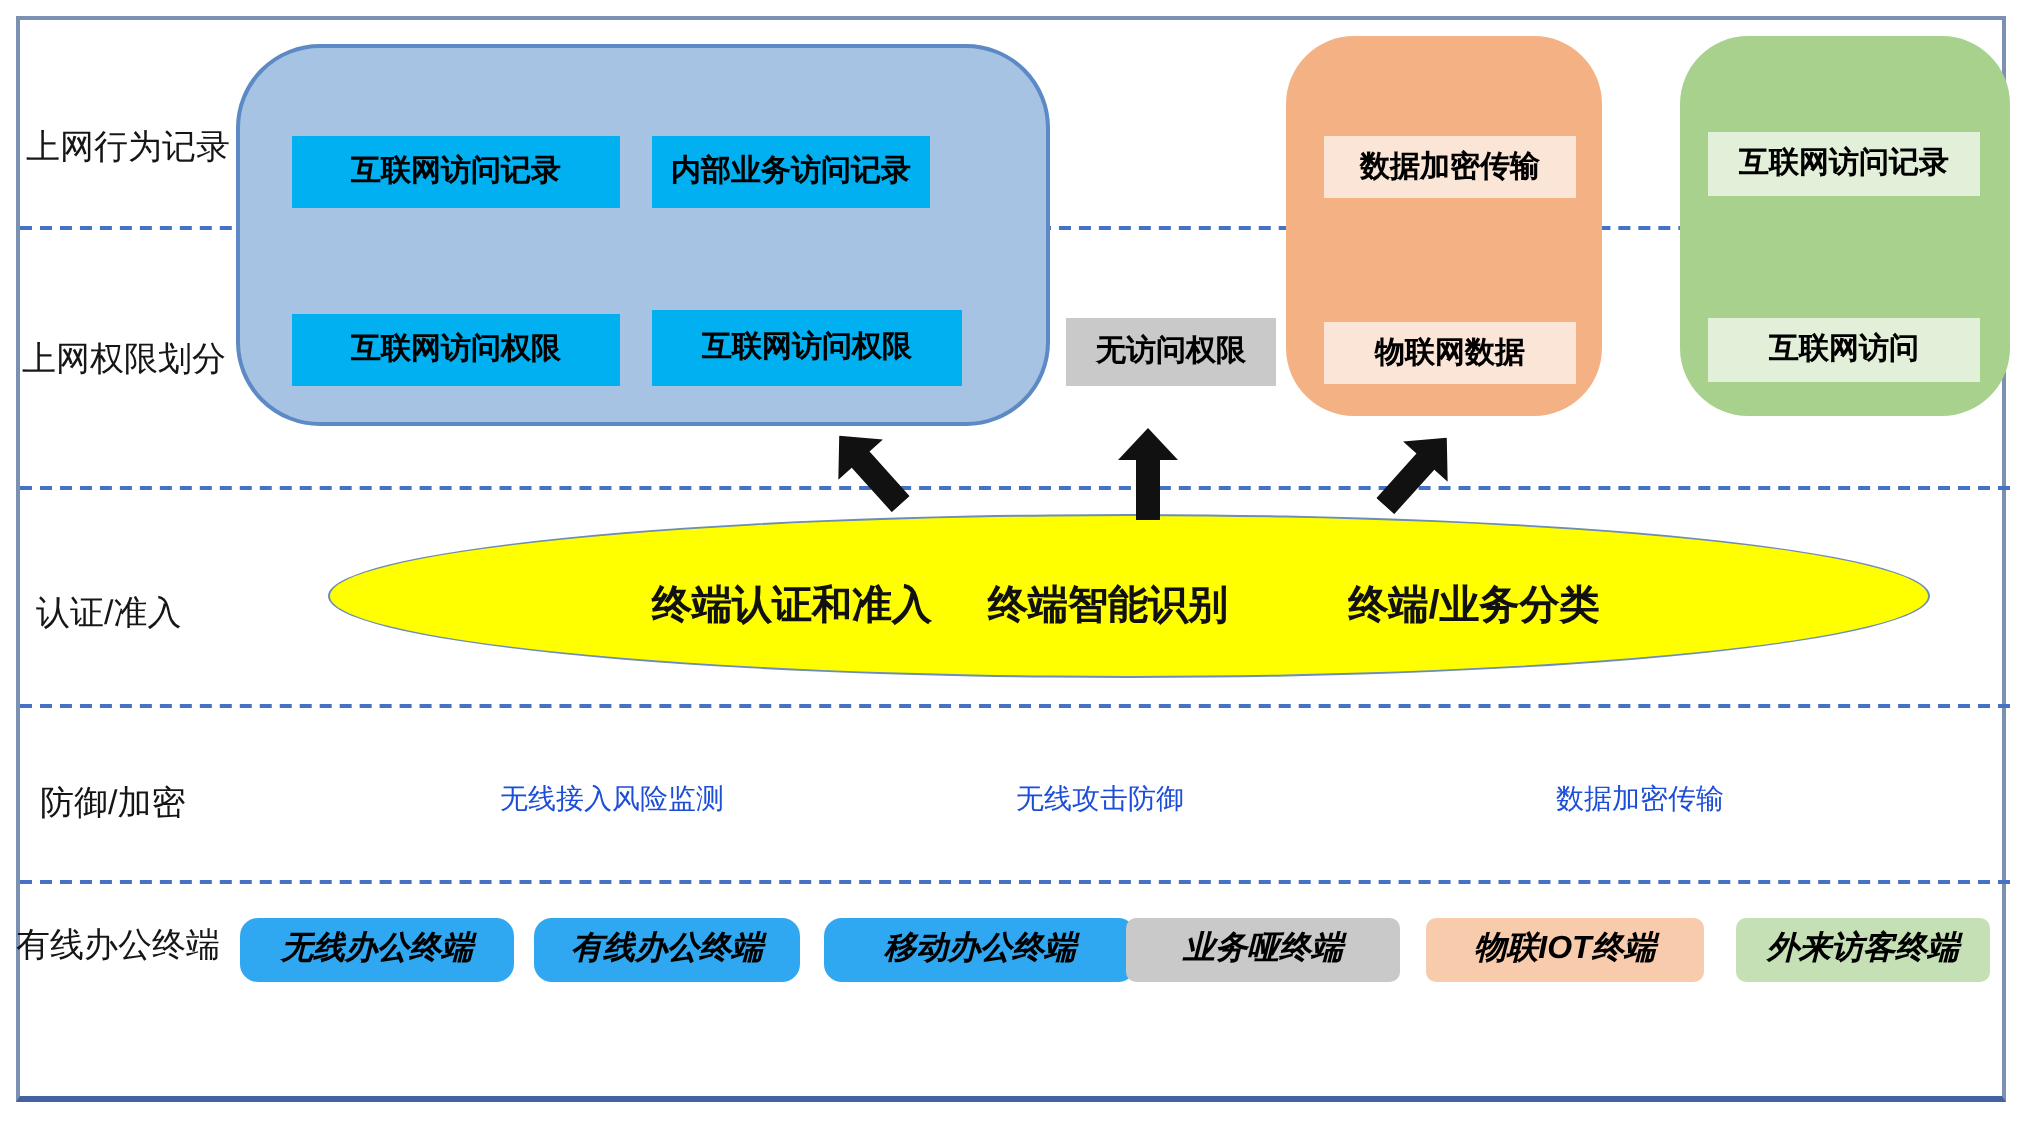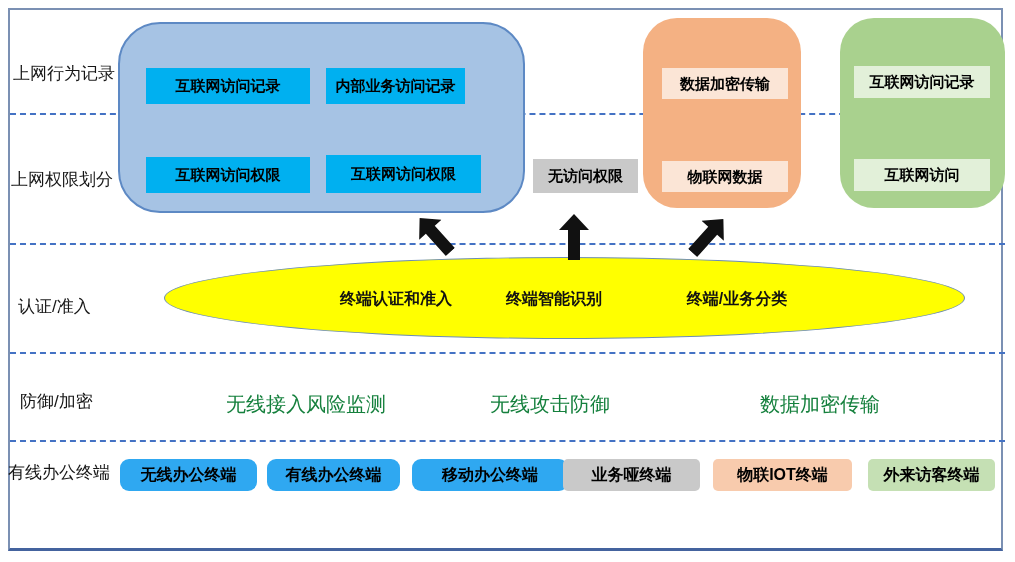--- a/index.html
+++ b/index.html
@@ -41,32 +41,32 @@
   }
   .cyan{background:#00b0f0;}
   .peach{background:#fbe5d6;}
   .ltgreen{background:#e2f0d9;}
   .graybox{background:#c9c9c9;}
   .ellipse{
     position:absolute;left:164px;top:257px;width:799px;height:80px;
     background:#ffff00;border:1px solid #6d8db4;border-radius:50%;z-index:2;
   }
   .ellipse-label{
-    position:absolute;font-weight:bold;font-size:16px;text-align:center;
+    position:absolute;font-weight:bold;font-size:20px;text-align:center;
     width:150px;z-index:3;white-space:nowrap;
   }
   .arrow{position:absolute;z-index:3;}
   .defense-text{
-    position:absolute;font-size:20px;width:220px;text-align:center;
-    z-index:2;white-space:nowrap;color:#15803d;
+    position:absolute;font-size:14px;width:220px;text-align:center;
+    z-index:2;white-space:nowrap;color:#1d4ed8;
   }
   .terminal{
     position:absolute;top:459px;height:32px;line-height:32px;z-index:2;
     text-align:center;font-weight:bold;font-size:16px;color:#000;
-    box-sizing:border-box;white-space:nowrap;
+    box-sizing:border-box;white-space:nowrap;font-style:italic;
   }
   .t-blue{background:#2fa8f1;border-radius:9px;}
   .t-gray{background:#c9c9c9;border-radius:5px;}
   .t-orange{background:#f8cbad;border-radius:5px;}
   .t-green{background:#c5e0b4;border-radius:5px;}
 </style>
 </head>
 <body>
 
 <div class="canvas">

